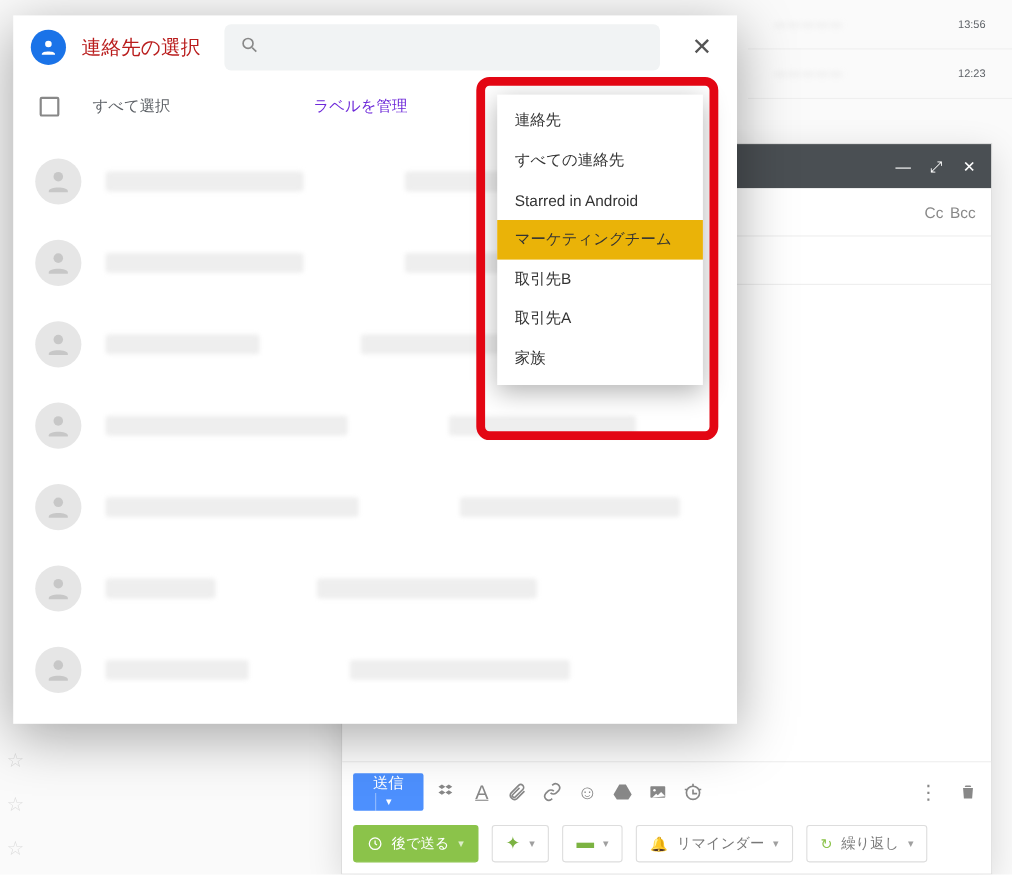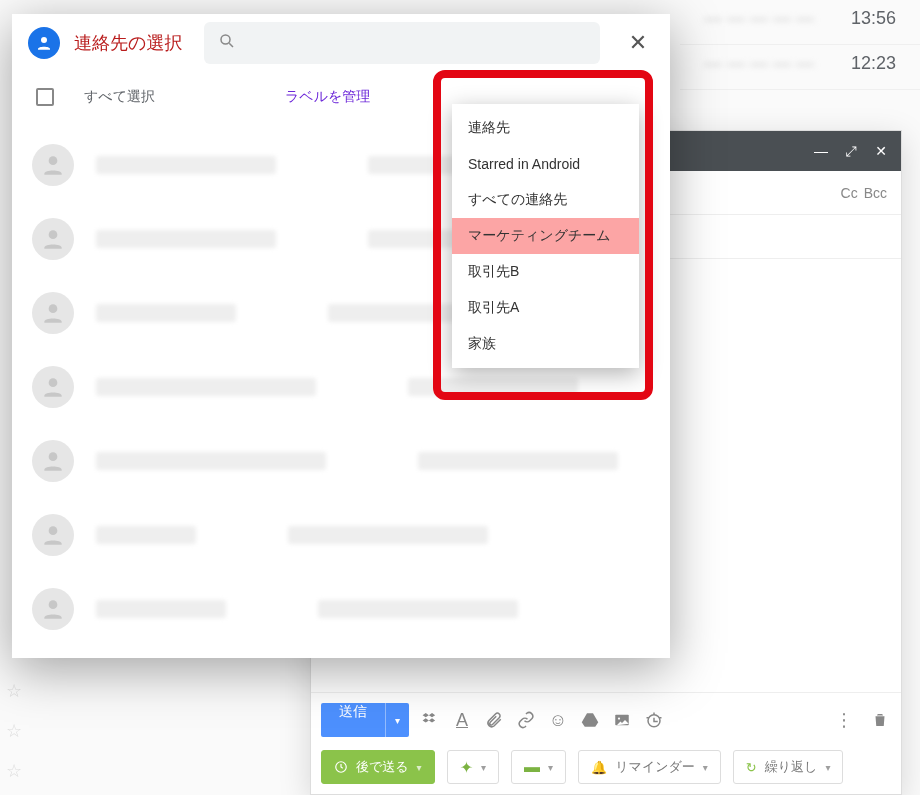--- a/index.html
+++ b/index.html
@@ -1,38 +1,38 @@
 <!DOCTYPE html>
 <html><head>
 <meta charset="utf-8">
 <style>
   * { box-sizing: border-box; margin: 0; padding: 0; font-family: "Helvetica Neue", Arial, "Hiragino Kaku Gothic ProN", "Meiryo", sans-serif; }
   body { width: 920px; height: 795px; background: #fafafa; position: relative; overflow: hidden; }
 
   
   .bg-right { position: absolute; right: 0; top: 0; width: 240px; height: 120px; }
-  .bg-row { display:flex; justify-content:flex-end; padding: 8px 24px; color:#5f6368; font-size:18px; border-bottom:1px solid #efefef; height:45px; }
+  .bg-row { display:flex; justify-content:flex-end; padding: 8px 24px; color:#5f6368; font-size:10px; border-bottom:1px solid #efefef; height:45px; align-items:center;}
   .bg-row span.txt { filter: blur(3px); color:#bbb; margin-right:auto;}
 
   
   .compose { position:absolute; left:310px; top:130px; right:18px; bottom:0; background:#fff; border:1px solid #ddd; box-shadow:0 8px 30px rgba(0,0,0,.15);}
   .compose-header{ height:40px; background:#4a4f53; color:#fff; display:flex; align-items:center; padding:0 12px; justify-content:flex-end; gap:14px; font-size:14px;}
   .compose-header .wnd-title{ flex:1; color:#ddd; }
   .compose-header .ic{ width:16px; height:16px; display:flex;align-items:center;justify-content:center; cursor:pointer; color:#fff;}
   .compose-to{ height:44px; border-bottom:1px solid #eee; display:flex; align-items:center; padding:0 14px; color:#888; font-size:14px;}
   .compose-to .spacer{flex:1}
   .compose-to .cc{ color:#888; margin-left:6px; cursor:pointer;}
   .compose-subject{ height:44px; border-bottom:1px solid #eee;}
   .compose-tools{ padding:14px; display:flex; gap:10px;}
   .tool-chip{ height:36px; border:1px solid #ddd; border-radius:4px; display:flex; align-items:center; padding:0 14px; font-size:13px; color:#666; cursor:pointer;}
   .gif-ic{ color:#93b84c; font-weight:bold; font-size:12px; margin-right:6px;}
 
   .compose-footer{ position:absolute; left:0; right:0; bottom:0; border-top:1px solid #eee; padding:10px; background:#fff;}
   .footer-row{ display:flex; align-items:center; gap:10px; margin-bottom:8px;}
-  .send-btn{ height:34px; background:#4d90fe; color:#fff; border:0; border-radius:2px; display:flex; align-items:flex-start; cursor:pointer;}
+  .send-btn{ height:34px; background:#4d90fe; color:#fff; border:0; border-radius:2px; display:flex; align-items:center; cursor:pointer;flex-direction:column;}
   .send-btn .lbl{ padding:0 18px; font-size:14px;}
   .send-btn .drop{ width:24px; border-left:1px solid rgba(255,255,255,.4); height:100%; display:flex;align-items:center;justify-content:center; font-size:10px;}
   .fbar-ic{ width:22px; height:22px; color:#888; display:flex;align-items:center;justify-content:center; cursor:pointer; font-size:18px;}
   .footer-row .right{ margin-left:auto; display:flex; gap:14px;}
   .footer-row2{ display:flex; gap:12px;margin-top:13px;}
   .pill{ height:34px; border:1px solid #ddd; border-radius:3px; display:flex; align-items:center; padding:0 12px; font-size:13px; color:#777; cursor:pointer; gap:8px;}
   .pill.green{ background:#8bc34a; border-color:#8bc34a; color:#fff;}
   .pill .caret{ font-size:10px; color:inherit; opacity:.7;}
   .pill.icononly{ padding:0 12px;}
   .bell{ color:#999;}
@@ -60,23 +60,23 @@
   .contacts{ padding:6px 14px;}
   .crow{ display:flex; align-items:center; height:74px; gap:22px;}
   .cavatar{ width:42px; height:42px; border-radius:50%; background:#e6e6e6; display:flex;align-items:center;justify-content:center; margin-left:6px;}
   .cavatar svg{ width:26px;height:26px; fill:#c7c7c7;}
   .blur{ height:18px; background:#eee; border-radius:3px; filter:blur(2px);}
   .blur.name{ width:180px;}
   .blur.email{ width:170px; margin-left:70px;}
 
   
   .redbox{ position:absolute; left:433px; top:70px; width:220px; height:330px; border:8px solid #e30613; border-radius:12px; z-index:20; pointer-events:none;}
-  .dd{ position:absolute; left:452px; top:104px; width:187px; background:#fff; box-shadow:0 6px 22px rgba(0,0,0,.3); z-index:15; padding:6px 0;}
+  .dd{ position:absolute; left:452px; top:86px; width:187px; background:#fff; box-shadow:0 6px 22px rgba(0,0,0,.3); z-index:15; padding:6px 0;}
   .dd-item{ height:36px; display:flex; align-items:center; padding:0 16px; font-size:14px; color:#333; cursor:pointer;}
-  .dd-item.sel{ background:#fca5a5;}
+  .dd-item.sel{ background:#eab308;}
 </style>
 </head>
 <body>
 
 <div class="bg-right">
   <div class="bg-row">
       <span class="txt">— — — — —</span>
       <span>13:56</span>
     </div>
   <div class="bg-row">
@@ -286,20 +286,20 @@
           </svg>
         </div>
         <div class="blur name" style="width:130px"></div>
         <div class="blur email" style="width:200px"></div>
       </div>
   </div>
 </div>
 
 <div class="dd" id="dd">
     <div class="dd-item">連絡先</div>
+    <div class="dd-item">すべての連絡先</div>
     <div class="dd-item">Starred in Android</div>
-    <div class="dd-item">すべての連絡先</div>
     <div class="dd-item sel">マーケティングチーム</div>
     <div class="dd-item">取引先B</div>
     <div class="dd-item">取引先A</div>
     <div class="dd-item">家族</div>
   </div>
 <div class="redbox"></div>
 
 </body></html>

